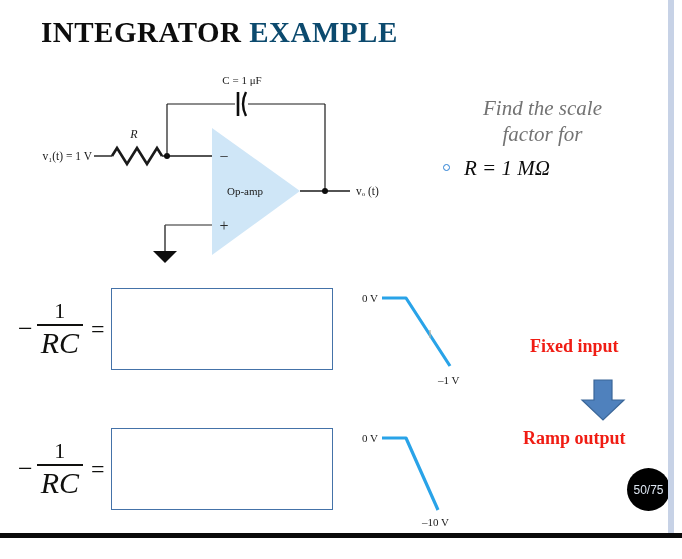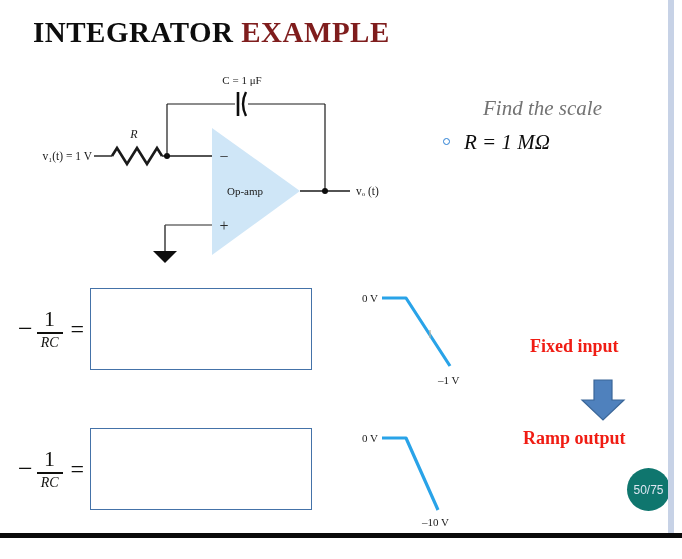--- a/index.html
+++ b/index.html
@@ -20,22 +20,22 @@
   
   .title {
     position: absolute;
     left: 33px;
     top: 16px;
     font-size: 29px;
     font-weight: bold;
     letter-spacing: 0.5px;
     white-space: nowrap;
   }
-  .title .t-main { color: #0d0d0d; }
-  .title .t-sub  { color: #7f1d1d; }
+  .title .t-main { color: #0d0d0d; margin-left: 8px; }
+  .title .t-sub  { color: #0c4a6e; }
 
   
   .circuit { position: absolute; left: 0; top: 70px; width: 420px; height: 200px; }
   .circuit svg { display: block; }
 
   
   .question {
     position: absolute;
     left: 440px;
     top: 95px;
@@ -85,21 +85,21 @@
   .minus { font-size: 26px; padding-right: 2px; font-style: normal; }
   .frac {
     display: inline-flex;
     flex-direction: column;
     align-items: center;
     line-height: 1;
     margin: 0 2px;
   }
   .frac .num { font-size: 22px; padding: 0 4px 2px 4px; font-style: normal; }
   .frac .bar { width: 100%; height: 1.5px; background: #10100e; }
-  .frac .den { font-size: 14px; padding: 2px 4px 0 4px; }
+  .frac .den { font-size: 30px; padding: 2px 4px 0 4px; }
   .eq { font-size: 24px; padding: 0 6px 0 6px; font-style: normal; }
 
   .answer-box {
     width: 222px;
     height: 82px;
     border: 1.8px solid #4472a8;
     background: #ffffff;
     box-sizing: border-box;
   }
 
@@ -121,21 +121,21 @@
   .down-arrow { position: absolute; left: 580px; top: 378px; }
 
   
   .page-badge {
     position: absolute;
     left: 627px;
     top: 468px;
     width: 43px;
     height: 43px;
     border-radius: 50%;
-    background: #0f766e;
+    background: #000000;
     color: #dde6f2;
     font-family: "Liberation Sans", sans-serif;
     font-size: 12px;
     display: flex;
     align-items: center;
     justify-content: center;
   }
 
   
   .scroll-strip {
@@ -224,20 +224,21 @@
       </text>
       <text x="356" y="125" font-family="Liberation Serif, serif" font-size="11.5" fill="#1a1a1a">
         <tspan>vₒ (t)</tspan>
       </text>
     </svg>
   </div>
 
   <div class="question">
     <div class="q-head">
       <div>Find the scale</div>
+      <div>factor  for</div>
     </div>
     <ul class="q-list">
       <li>
         <span class="q-bullet"></span>
         <span>R = 1 MΩ</span>
       </li>
     </ul>
   </div>
 
   <div class="formula-row r1">

